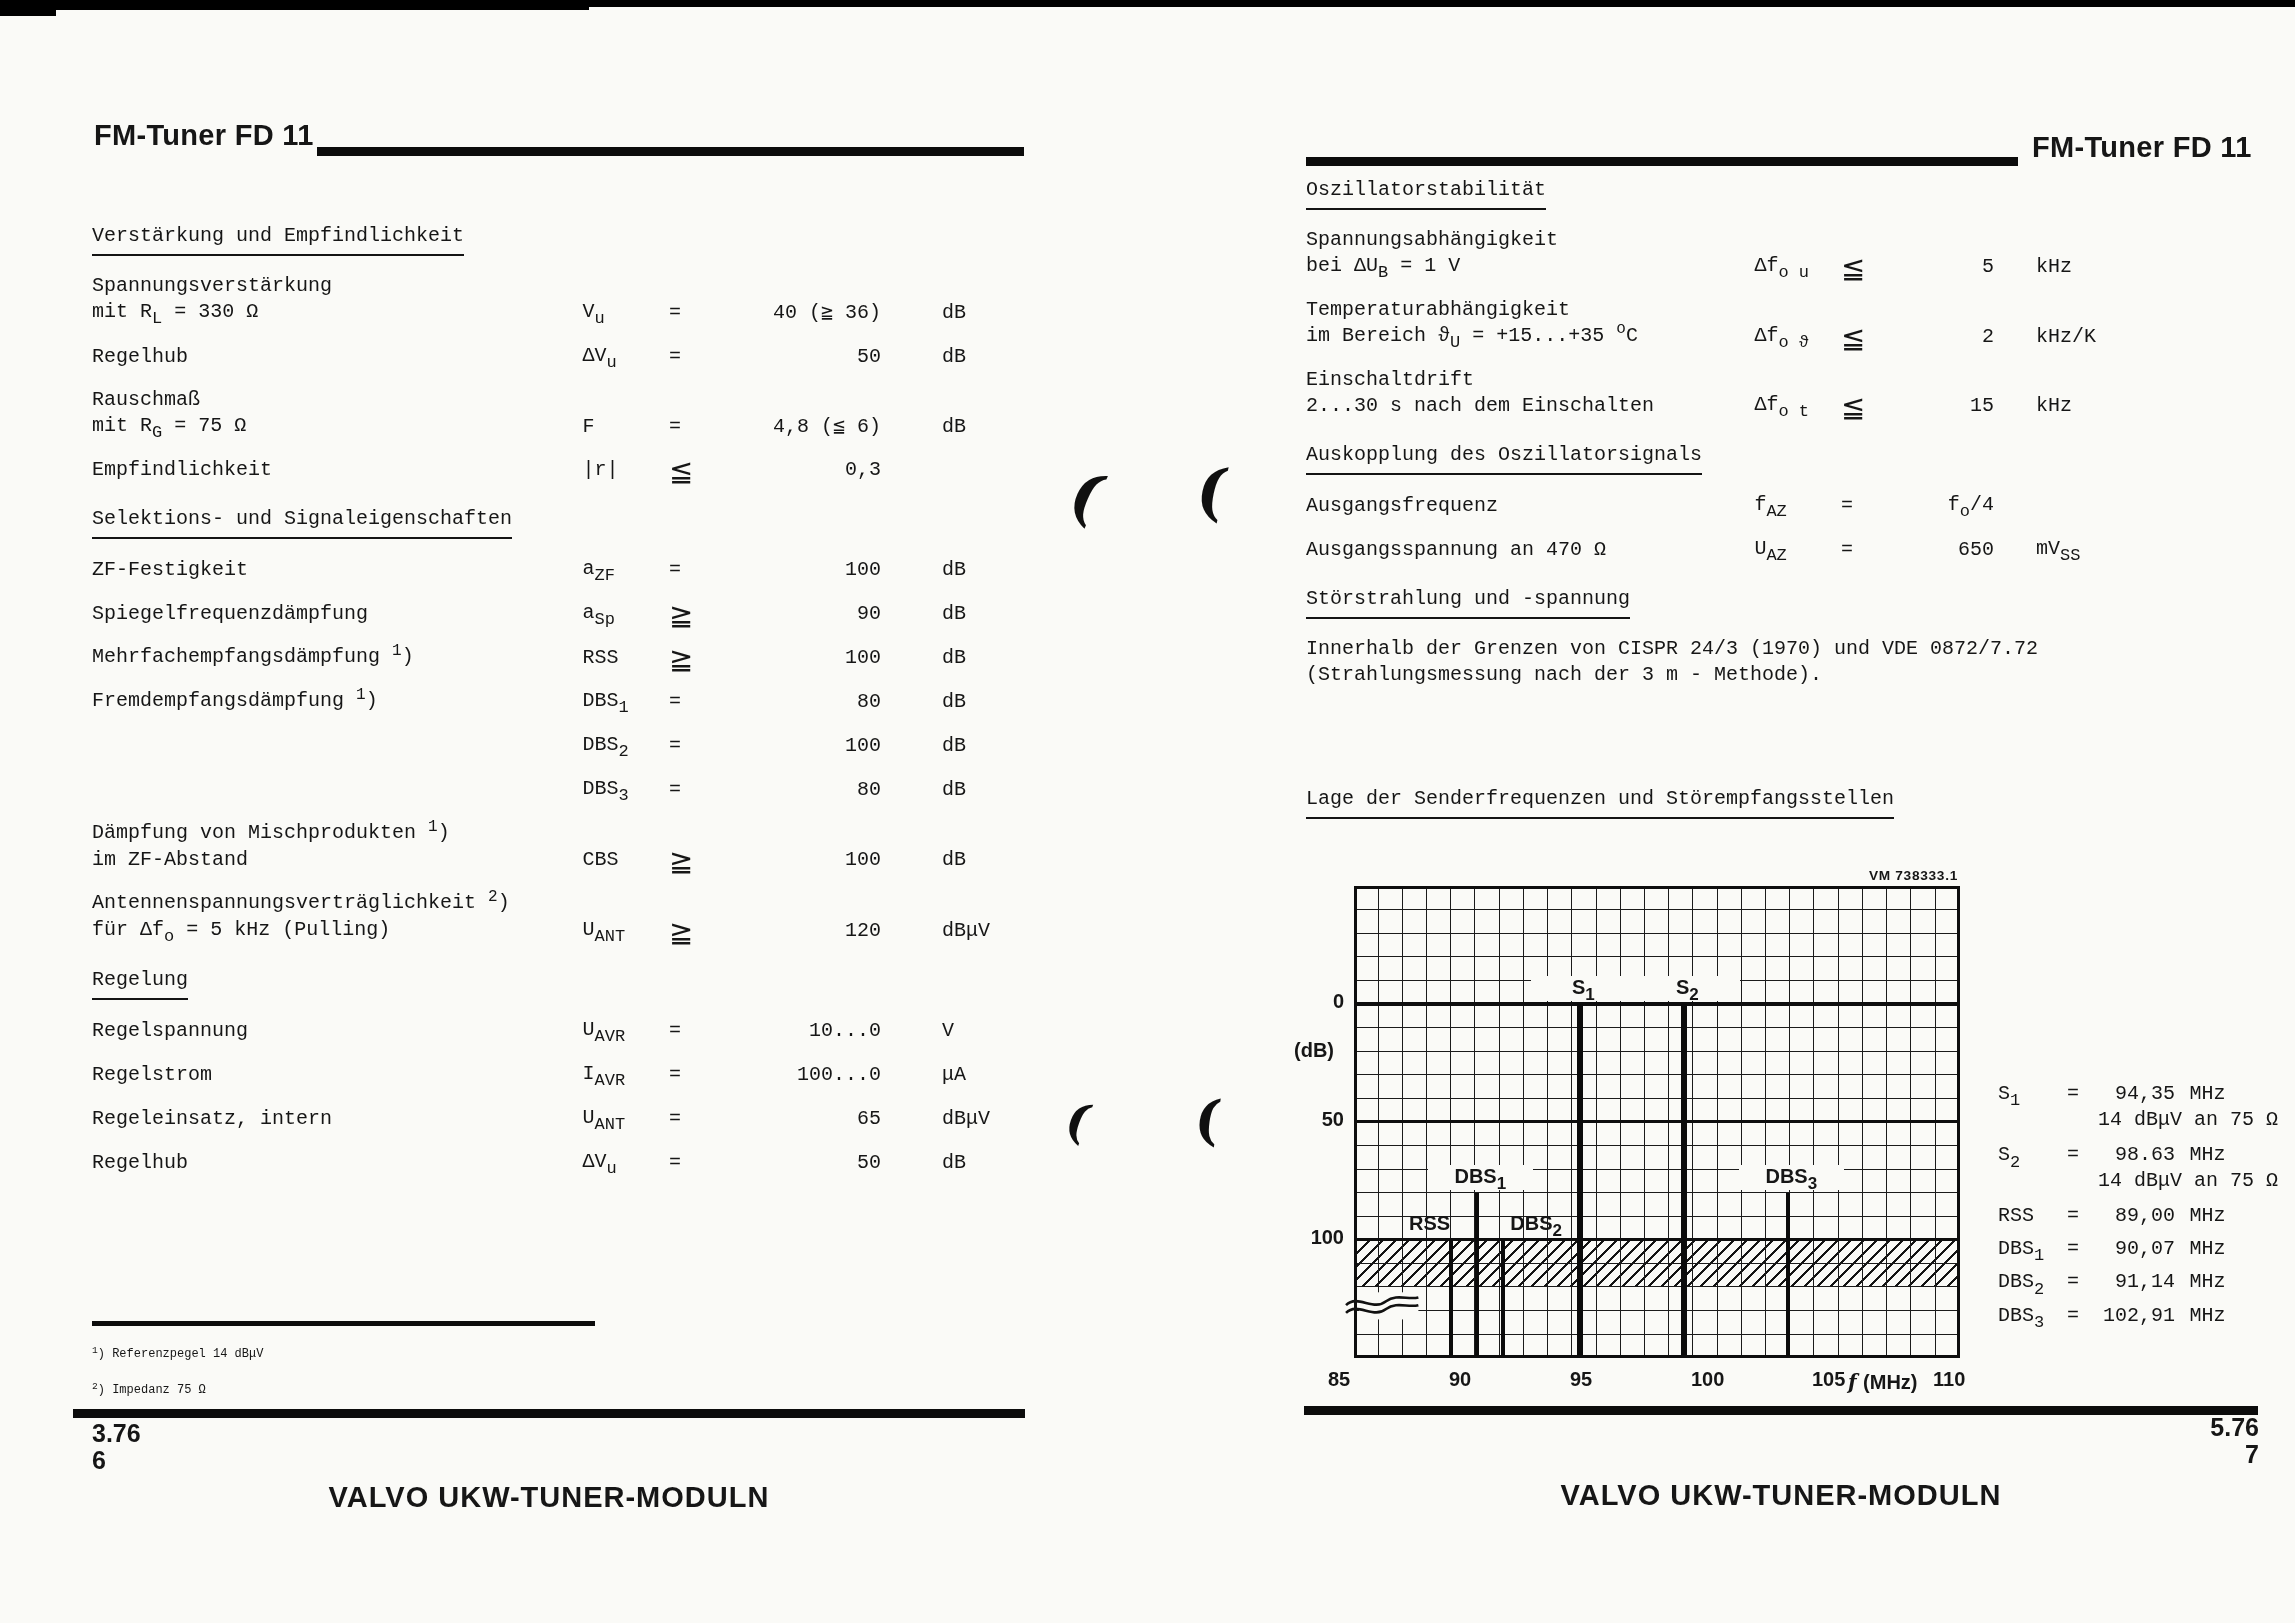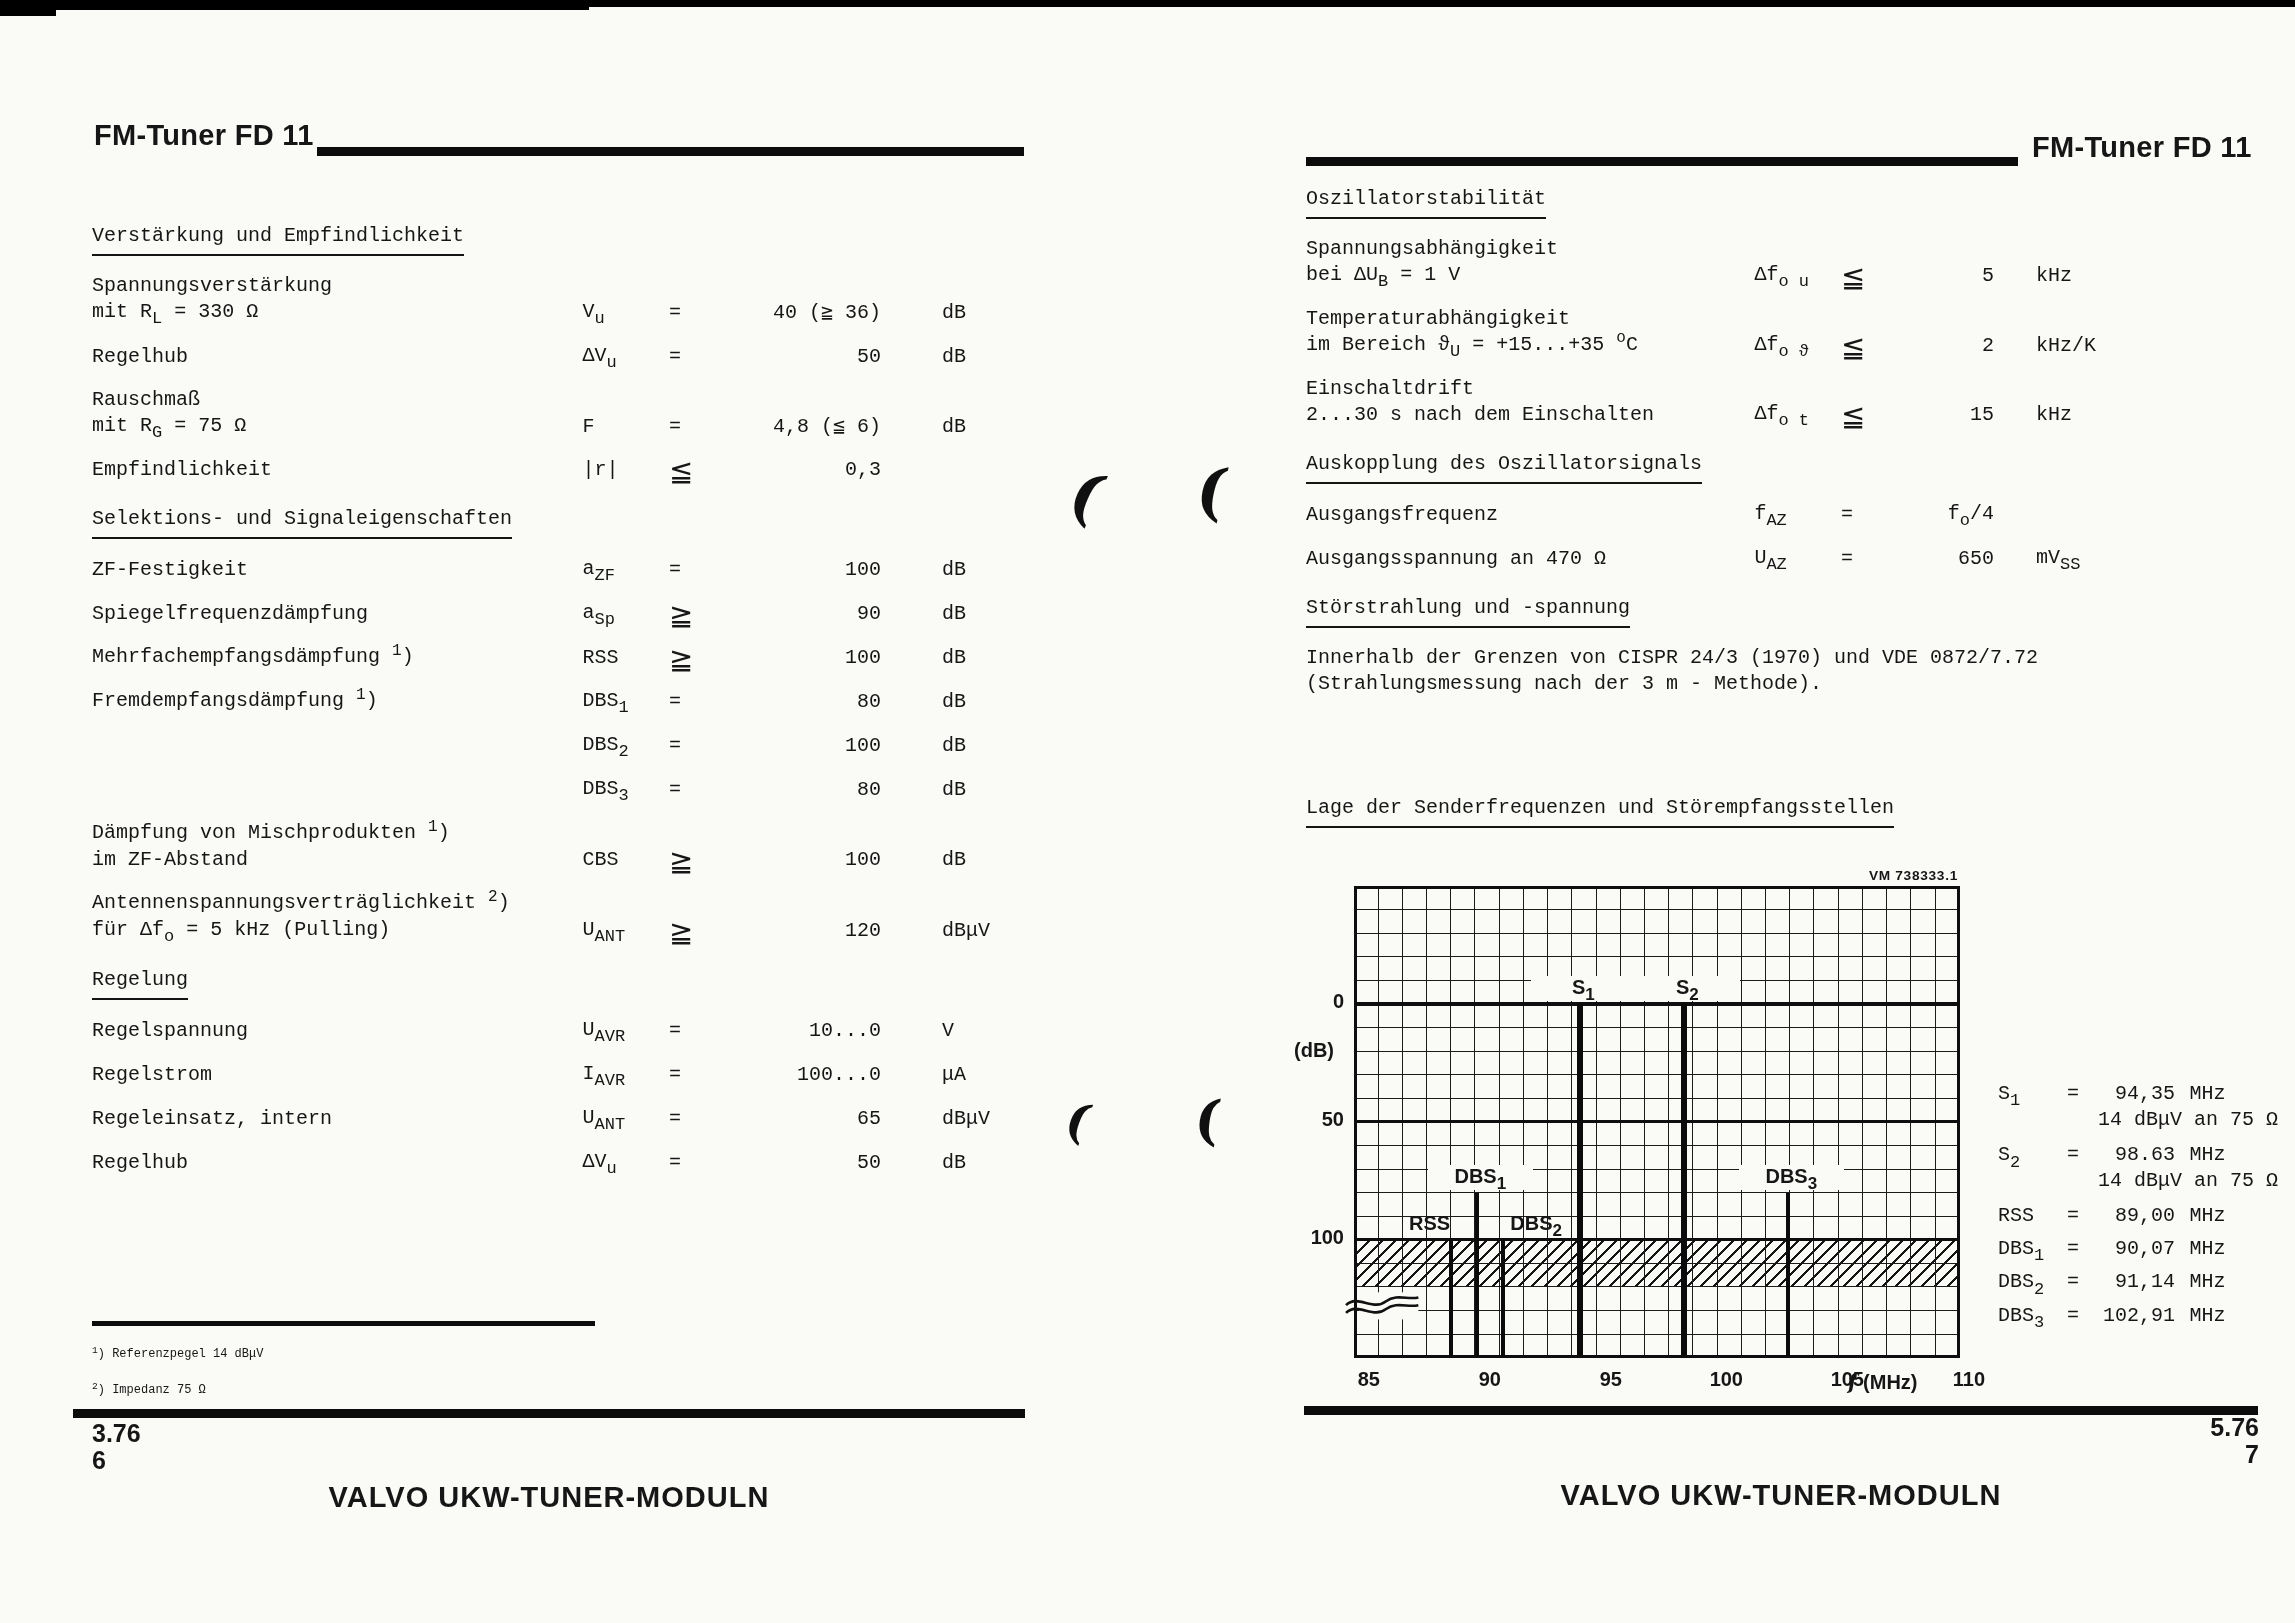--- a/index.html
+++ b/index.html
@@ -38,21 +38,21 @@
   .sup{position:relative;top:-0.45em;font-size:0.8em;}
   .footnote{position:absolute;font-size:12px;line-height:30px;white-space:nowrap;}
   
   .chart{position:absolute;}
   .cline{position:absolute;background:#1b1b1b;}
   .cframe{position:absolute;background:#0e0e0e;}
   .hatch{position:absolute;background:repeating-linear-gradient(135deg,#141414 0 2.3px,rgba(0,0,0,0) 2.3px 9.2px);}
   .bar{position:absolute;background:#0b0b0b;}
   .bar-label,.tick-x,.tick-y,.ax-label{position:absolute;font-family:"Liberation Sans","DejaVu Sans",sans-serif;font-weight:bold;font-size:20px;white-space:nowrap;}
   .bar-label{background:#fafaf7;padding:0 3.3px;line-height:23.6px;}
-  .tick-x{text-align:right;}
+  .tick-x{text-align:left;}
   .tick-y{text-align:right;}
   .ax-label .var{font-style:italic;font-family:"DejaVu Serif","Liberation Serif",serif;padding-right:6.5px;}
   .fig-code{position:absolute;font-family:"Liberation Sans","DejaVu Sans",sans-serif;font-weight:bold;font-size:13.7px;letter-spacing:0.7px;text-align:right;white-space:nowrap;}
   
   .legend{position:absolute;font-size:20px;line-height:26px;}
   .legend-row{display:flex;margin-bottom:6.5px;}
   .legend-row.noted{margin-bottom:0;}
   .legend-sym{width:69px;}
   .legend-eq{width:31px;}
   .legend-val{width:77px;text-align:right;}
@@ -244,21 +244,21 @@
     <div class="rule" style="left:73px;top:1409px;width:952px;height:8.5px;"></div>
     <div class="issue" style="left:92px;top:1420px;"><span>3.76</span></div>
     <div class="issue" style="left:92px;top:1447px;"><span>6</span></div>
     <div class="brand" style="left:73px;top:1433px;width:952px;"><span>VALVO UKW-TUNER-MODULN</span></div>
   </div>
 
   <div>
     <div class="rule" style="left:1306px;top:157px;width:712px;height:8.5px;"></div>
     <div class="hdr-title" style="left:2032px;top:131px;"><span>FM-Tuner FD 11</span></div>
 
-    <div id="right-content" class="content pg-right" style="left:1306px;top:186px;width:956px;">
+    <div id="right-content" class="content pg-right" style="left:1306px;top:177px;width:956px;">
         <div class="sec">
           <div class="sec-title"><span><span>Oszillatorstabilität</span></span></div>
           <div class="spec-row">
             <div class="spec-label">
               <div><span>Spannungsabhängigkeit</span></div>
               <div><span>bei ΔU</span><span class="sub">B</span><span> = 1 V</span></div>
             </div>
             <div class="spec-symbol"><span>Δf</span><span class="sub">o u</span></div>
             <div class="spec-rel rel-big"><span>≦</span></div>
             <div class="spec-value"><span>5</span></div>

